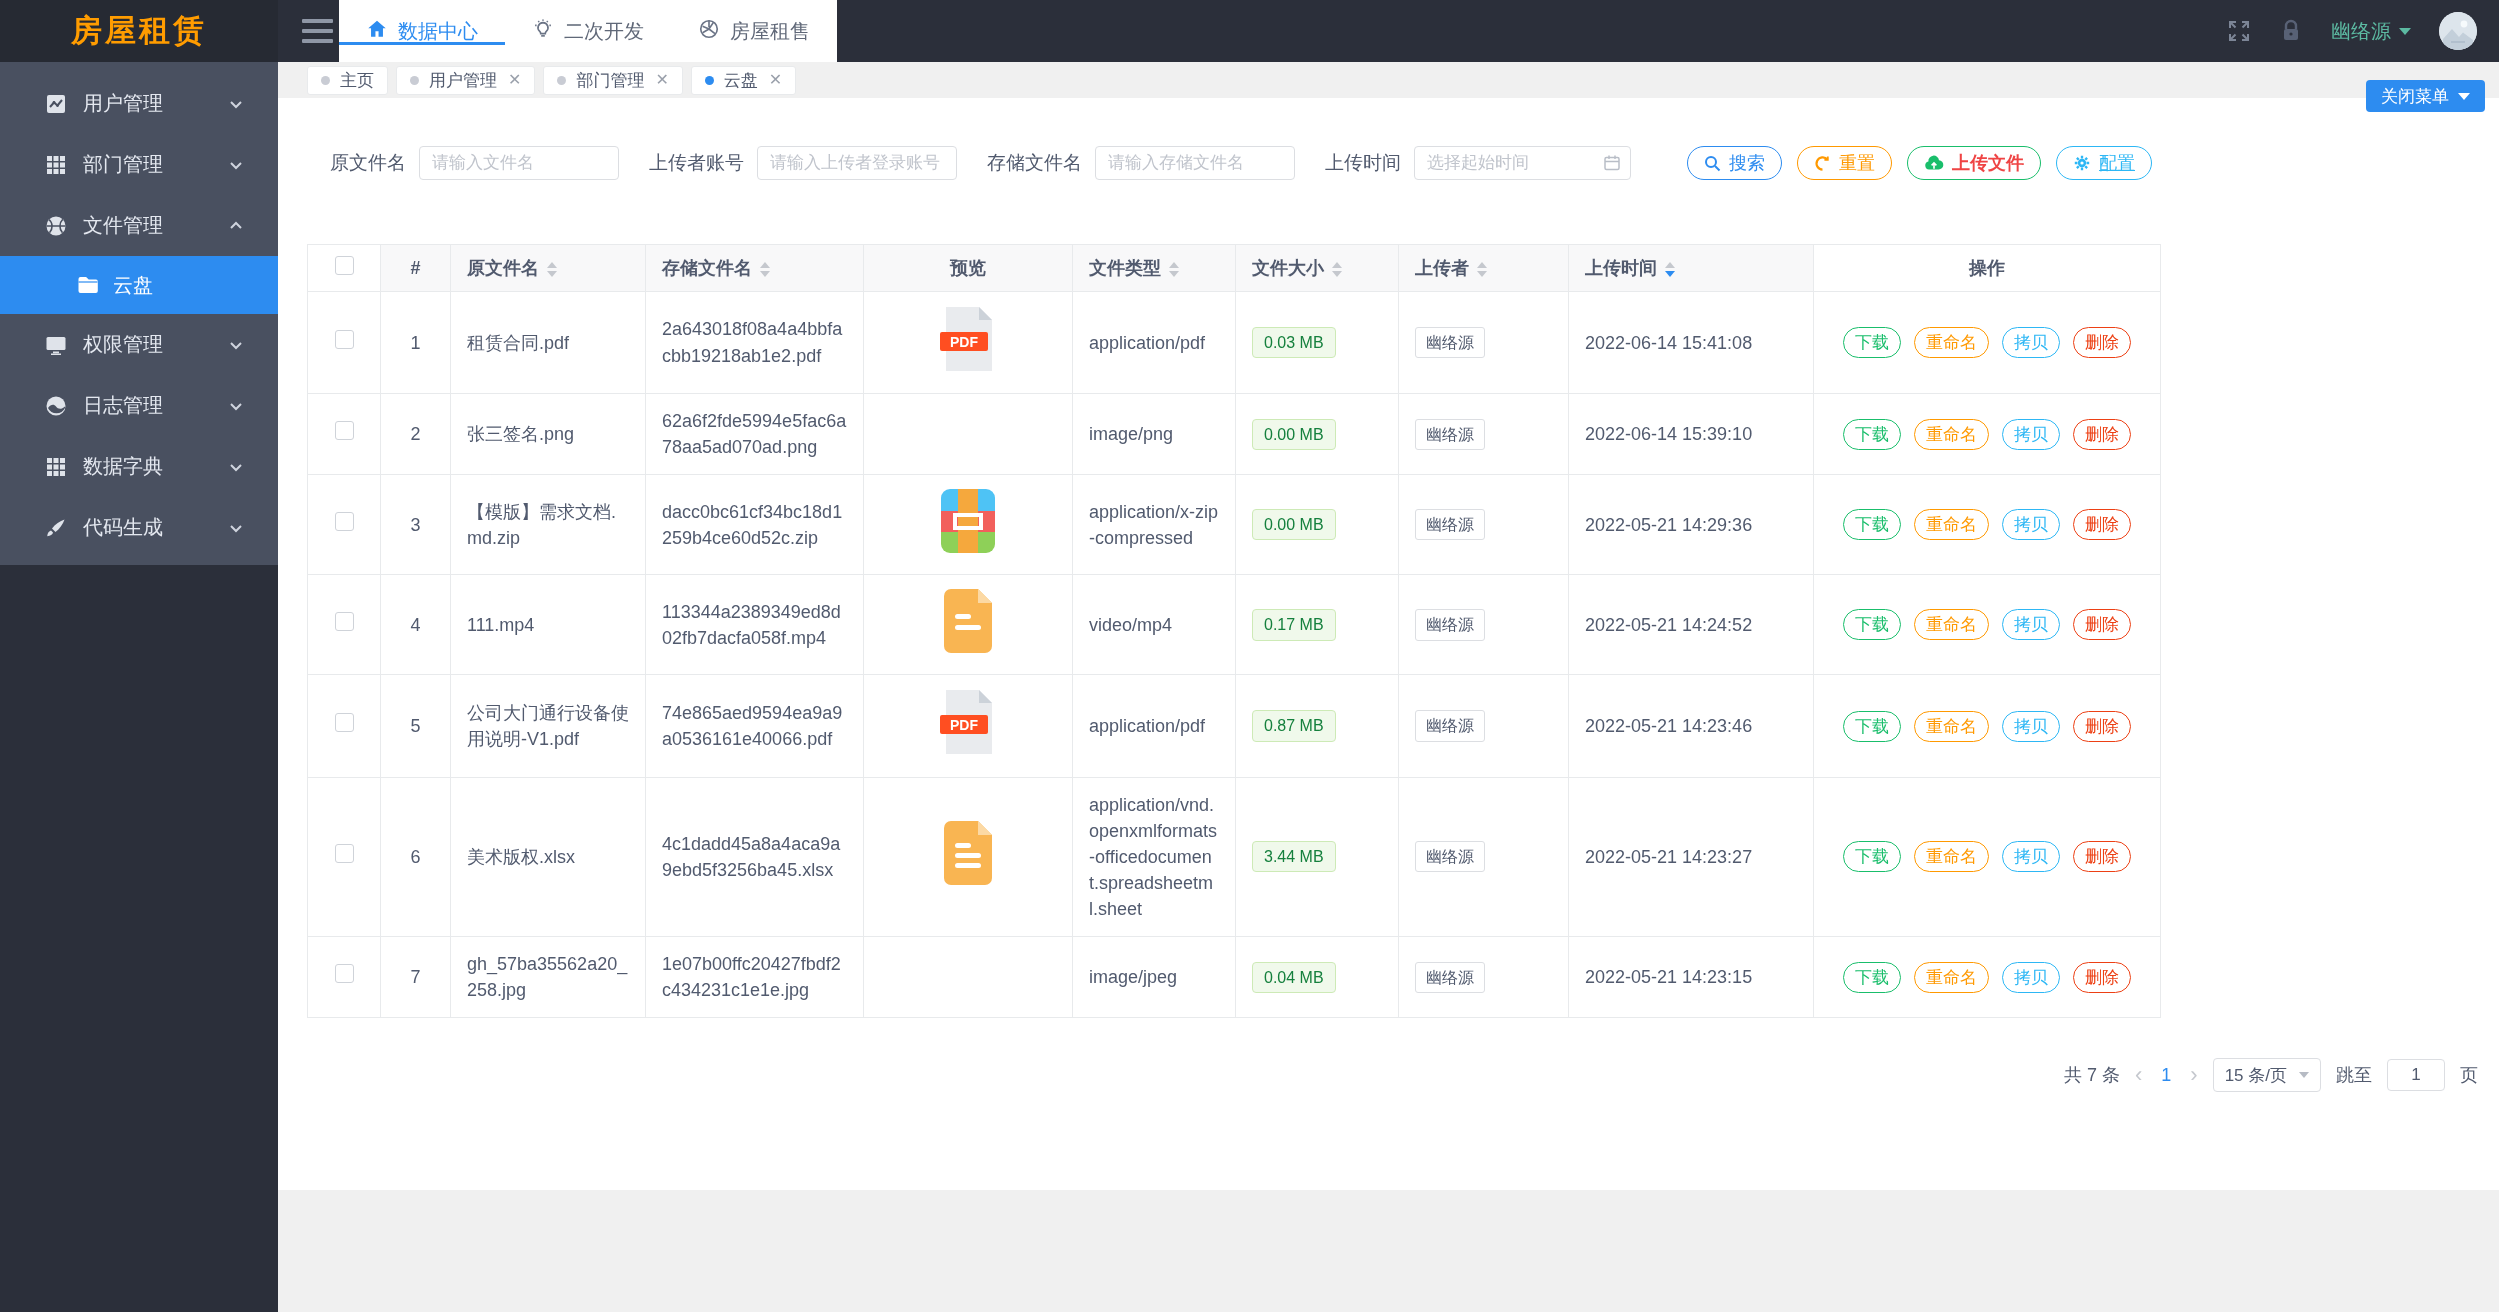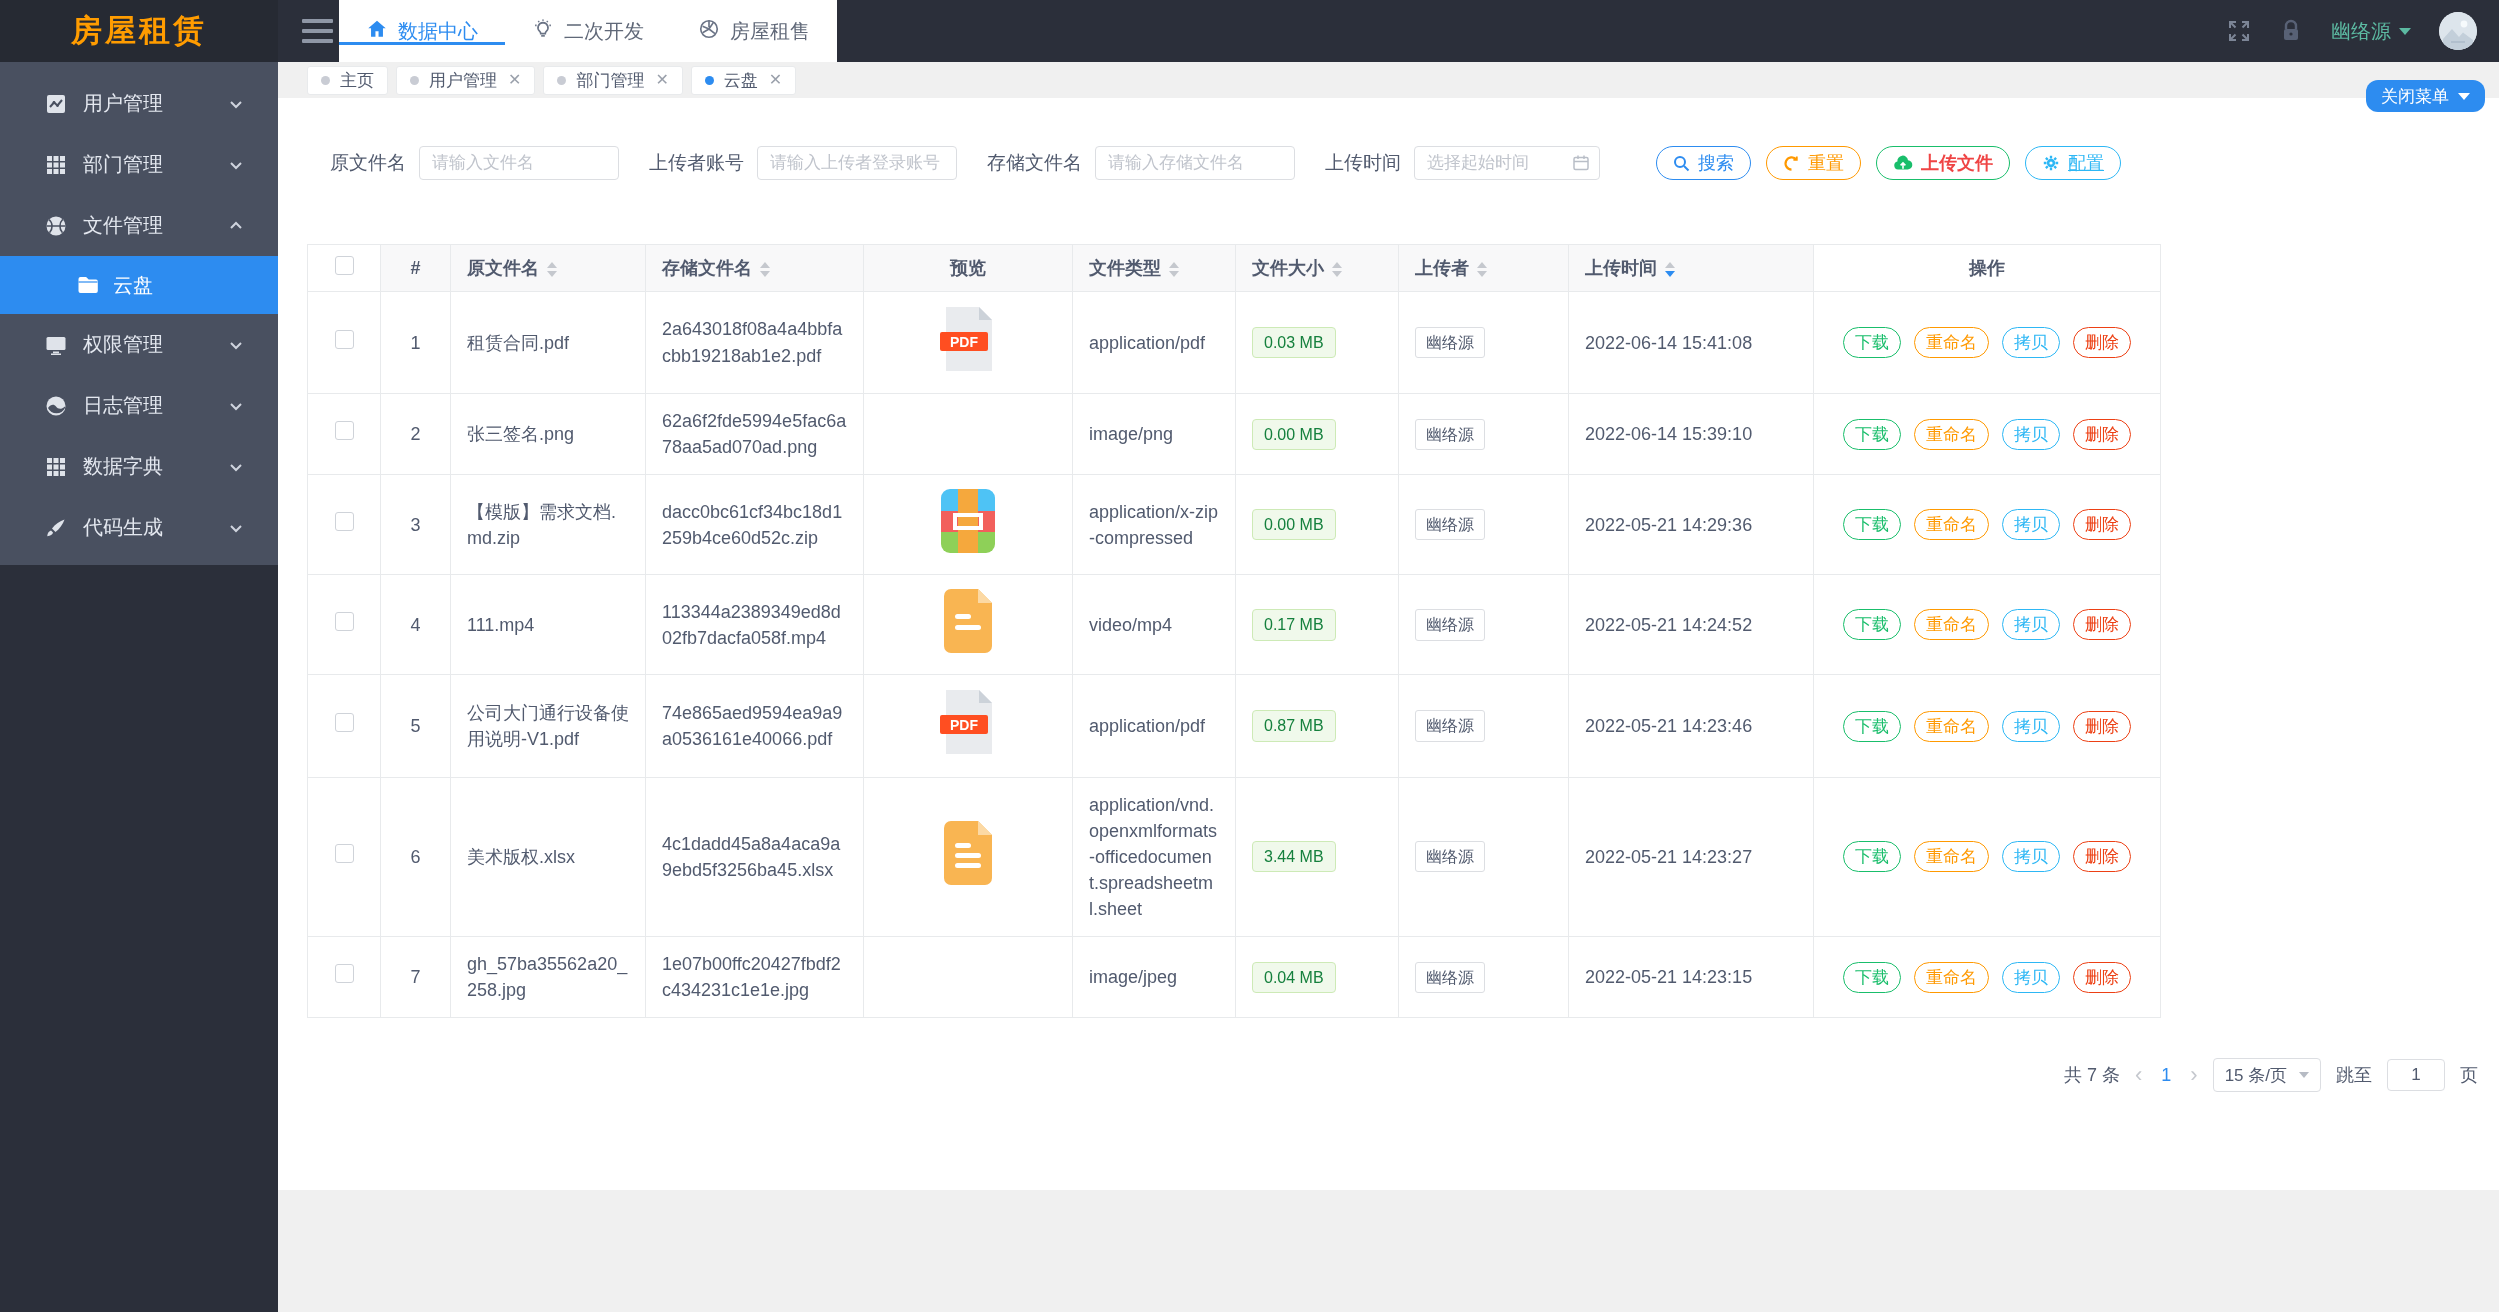--- a/index.html
+++ b/index.html
@@ -32,33 +32,33 @@
   .mi-icon svg{width:24px;height:24px;}
   .mi-caret{margin-left:auto;color:#cfd4de;display:flex;}
   .submenu-item{height:58px;background:#2d8cf0;display:flex;align-items:center;padding-left:76px;color:#fff;font-size:20px;cursor:pointer;}
   .submenu-item .mi-icon{color:#fff;margin-right:13px;}
   
   .tabstrip{position:absolute;left:278px;top:62px;right:0;height:36px;background:#f0f0f0;display:flex;align-items:center;padding-left:29px;gap:8px;z-index:20;}
   .tabchip{height:27px;background:#fff;border:1px solid #e8eaec;border-radius:3px;display:inline-flex;align-items:center;gap:10px;padding:0 13px;font-size:17px;color:#515a6e;cursor:pointer;}
   .dot{width:9px;height:9px;border-radius:50%;background:#c9ccd4;}
   .tabchip.active .dot{background:#2d8cf0;}
   .tab-x{color:#9aa0ab;font-size:16px;margin-left:1px;cursor:pointer;line-height:1;}
-  .close-menu{position:absolute;top:18px;right:14px;height:32px;background:#2d8cf0;color:#fff;border:none;border-radius:12px;
+  .close-menu{position:absolute;top:18px;right:14px;height:32px;background:#2d8cf0;color:#fff;border:none;border-radius:4px;
               font-size:17px;display:flex;align-items:center;gap:9px;padding:0 15px;cursor:pointer;z-index:40;font-family:inherit;}
   .close-menu .caret{width:0;height:0;border-left:6px solid transparent;border-right:6px solid transparent;border-top:7px solid #fff;}
   
   .content{position:absolute;left:278px;top:98px;right:0;height:1092px;background:#fff;}
   .page-bottom{position:absolute;left:278px;top:1190px;right:0;bottom:0;background:#f0f0f0;}
   .search-row{display:flex;align-items:center;margin:48px 0 0 52px;font-size:19px;color:#515a6e;}
   .fgroup{display:flex;align-items:center;margin-right:30px;}
   .flabel{margin-right:13px;white-space:nowrap;}
   .inp{height:34px;border:1px solid #dcdee2;border-radius:4px;padding:0 12px;font-size:17px;width:200px;color:#515a6e;outline:none;font-family:Liberation Sans, sans-serif;box-sizing:border-box;}
   .inp::placeholder{color:#c0c4cc;}
   .date-wrap{position:relative;}
-  .date-wrap .inp{width:186px;padding-right:36px;}
+  .date-wrap .inp{width:217px;padding-right:36px;}
   .cal{position:absolute;right:10px;top:8px;color:#b9bec7;display:flex;}
   .btns{display:flex;align-items:center;gap:15px;margin-left:56px;}
   .btn-outline{display:inline-flex;align-items:center;gap:8px;height:34px;padding:0 16px;border-radius:17px;background:#fff;border:1px solid;font-size:18px;cursor:pointer;font-family:inherit;white-space:nowrap;}
   .b-blue{color:#2d8cf0;border-color:#2d8cf0;}
   .b-orange{color:#ff9900;border-color:#ff9900;}
   .b-green{color:#ef4444;border-color:#19be6b;font-weight:bold;}
   .b-sky{color:#2db7f5;border-color:#2db7f5;text-decoration:underline;}
   
   table.grid{margin:64px 0 0 29px;width:1853px;border-collapse:collapse;table-layout:fixed;}
   .grid th,.grid td{border:1px solid #e8eaec;}

